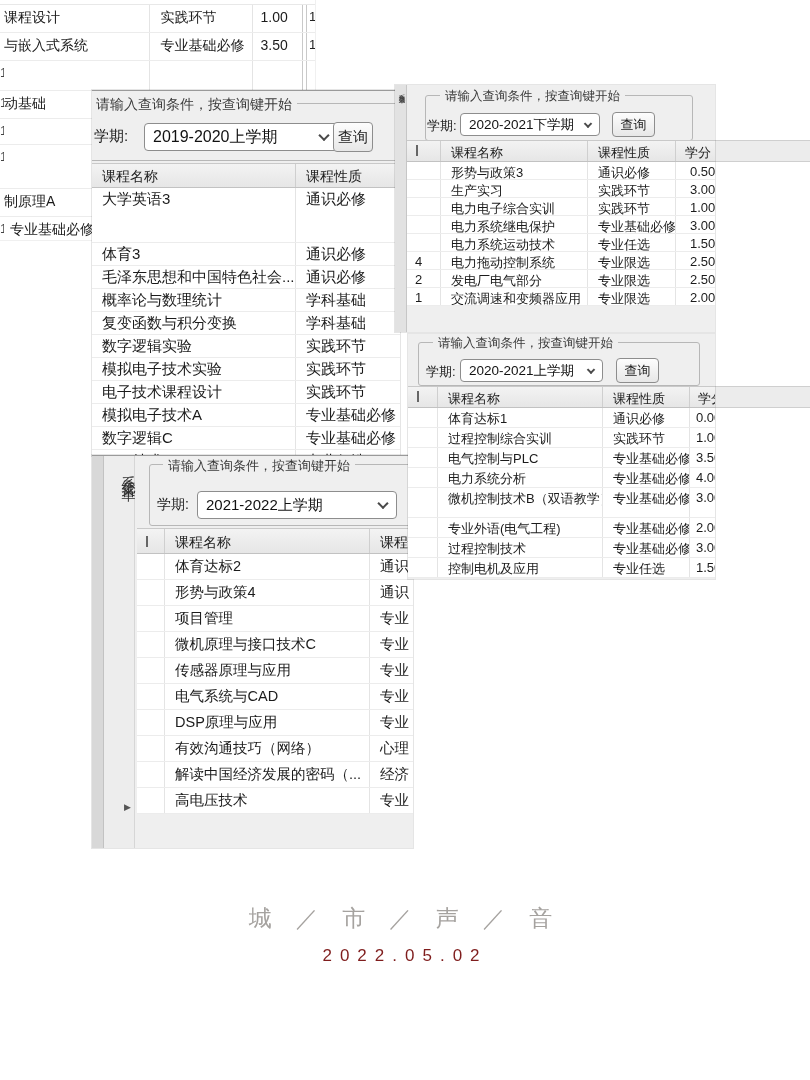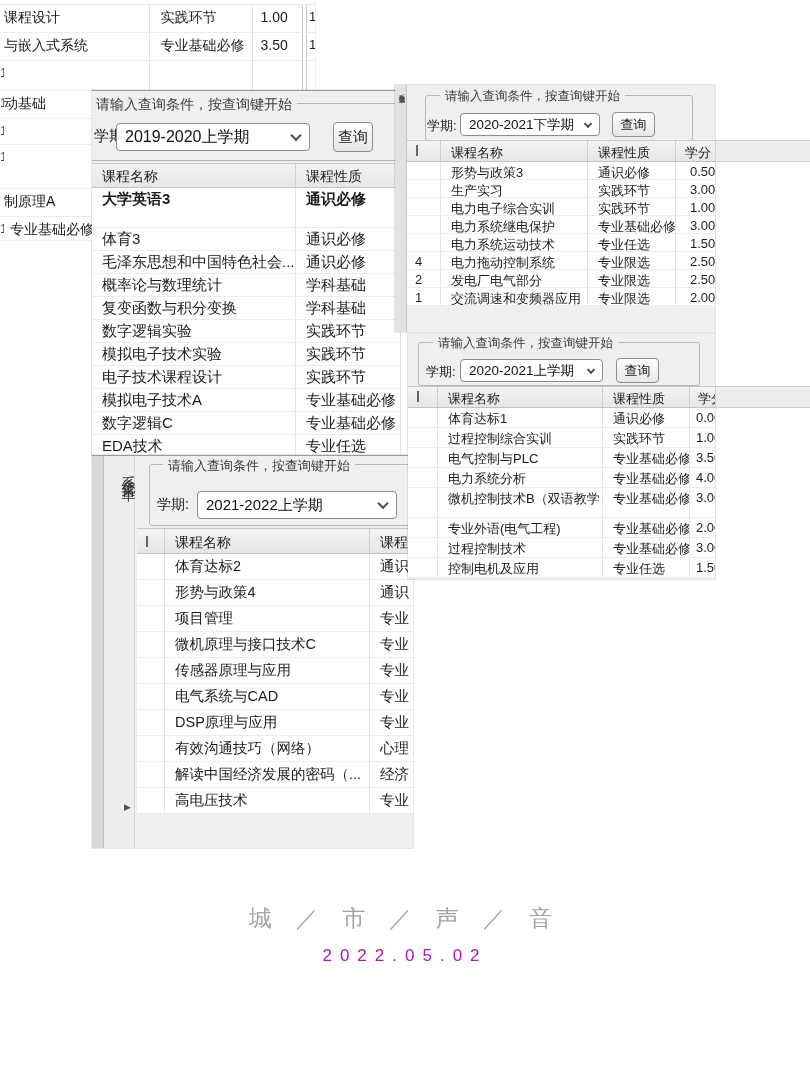--- a/index.html
+++ b/index.html
@@ -39,27 +39,27 @@
   .tr { display:flex; background:#fff; border-bottom:1px solid #ececec; position:relative; }
   .td { padding:3px 0 0 10px; color:#1b1b1b; white-space:nowrap; overflow:hidden;
         border-right:1px solid #e4e4e4; }
   .td:last-child { border-right:none; }
 
   
   .pa { left:92px; top:90px; width:308px; height:366px; z-index:1; border-top:1px solid #9a9a9a; }
   .pa .gbox { left:-24px; top:12px; width:430px; height:58px; }
   .pa .gtitle { left:22px; font-size:14px; }
   .pa .lbl { left:2px; top:36px; font-size:15px; }
-  .pa .dd { left:24px; top:32px; width:194px; height:28px; font-size:16px;align-items:center; }
+  .pa .dd { left:52px; top:32px; width:194px; height:28px; font-size:16px;align-items:center; }
   .pa .btn { left:241px; top:31px; width:40px; height:30px; font-size:15px; }
   .pa .tbl { left:0; top:72px; width:308px; }
   .pa .thead { height:25px; }
   .pa .th { font-size:14px; padding-top:4px; }
   .pa .c1 { width:204px; } .pa .c2 { width:104px; }
-  .pa .tr { height:23px; } .pa .tr.tall { height:40px;font-weight:bold; }
+  .pa .tr { height:23px; } .pa .tr.tall { height:55px; }
   .pa .td { font-size:15px; padding-top:2px; }
 
   
   .pb { left:395px; top:85px; width:320px; height:247px; z-index:2; }
   .pb .strip { position:absolute; left:0; top:0; width:12px; height:100%;
                background:#e2e2e2; border-right:1px solid #c6c6c6; }
   .pb .vtxt { position:absolute; left:2px; top:4px; writing-mode:vertical-rl;
               font-size:6.5px; letter-spacing:1px; color:#3a3a3a; }
   .pb .gbox { left:30px; top:10px; width:268px; height:46px; }
   .pb .gtitle { left:14px; font-size:12.5px; }
@@ -130,21 +130,21 @@
   .pe .rp { width:9px; margin-left:3px; border-left:1px solid #c9c9c9;
             padding:4px 0 0 2px; font-size:13px; color:#222; overflow:hidden; }
   .pe .ln { position:absolute; left:0; top:4px; width:4px; overflow:hidden;
             font-size:13px; color:#444; }
 
   
   .footer-title { position:absolute; left:0; top:903px; width:810px; text-align:center;
                   font-family:"Liberation Serif","DejaVu Serif",serif;
                   font-size:23px; letter-spacing:9px; color:#a5a29f; }
   .footer-date { position:absolute; left:0; top:946px; width:810px; text-align:center;
-                 font-size:17px; letter-spacing:8px; color:#a21caf; font-weight:300; }
+                 font-size:17px; letter-spacing:8px; color:#7f1d1d; font-weight:300; }
 </style>
 </head>
 <body>
 
 <div class="canvas">
 
   <div class="b-ext"></div>
   <div class="c-ext"></div>
 
   <div class="panel pa">

